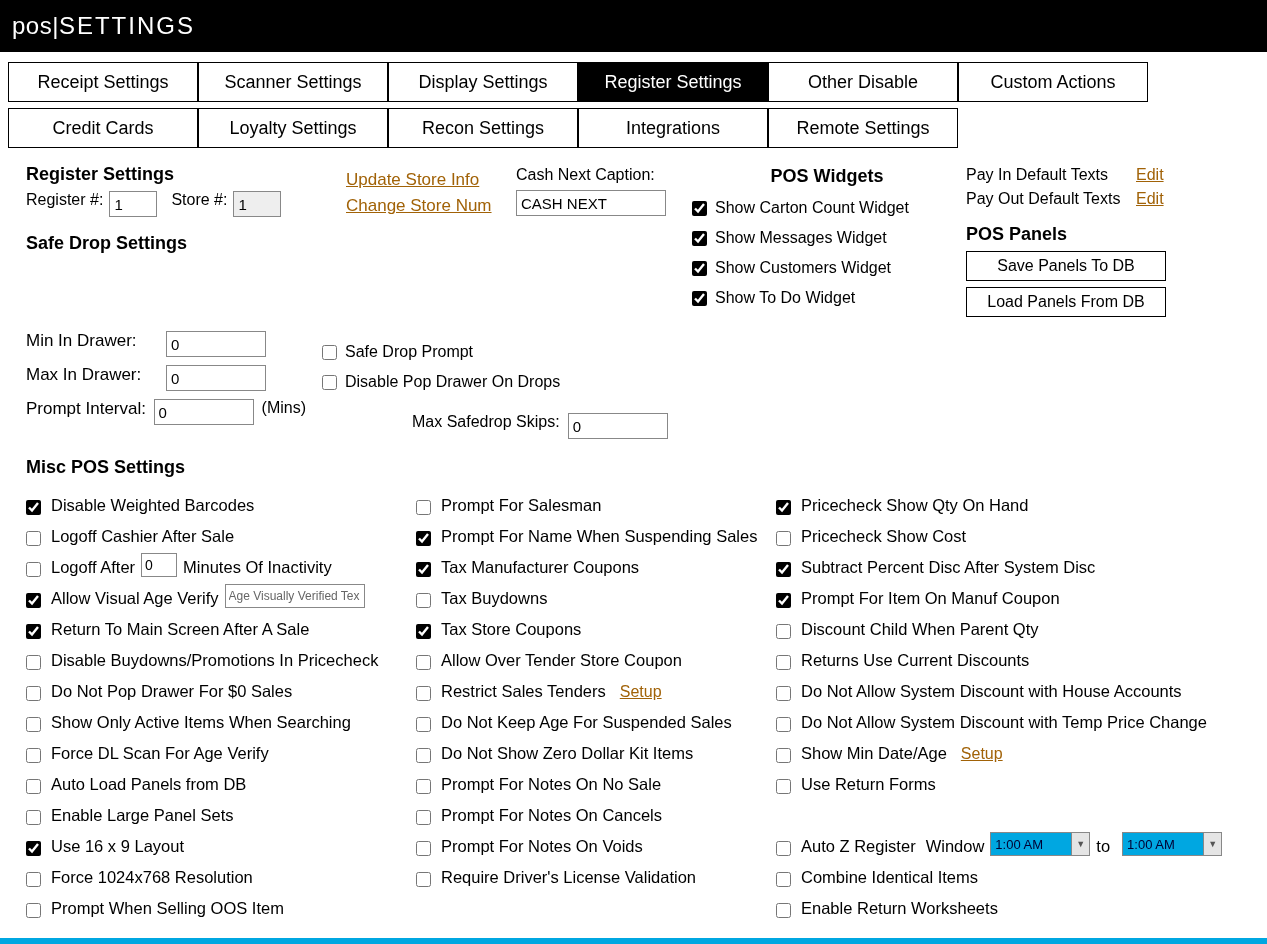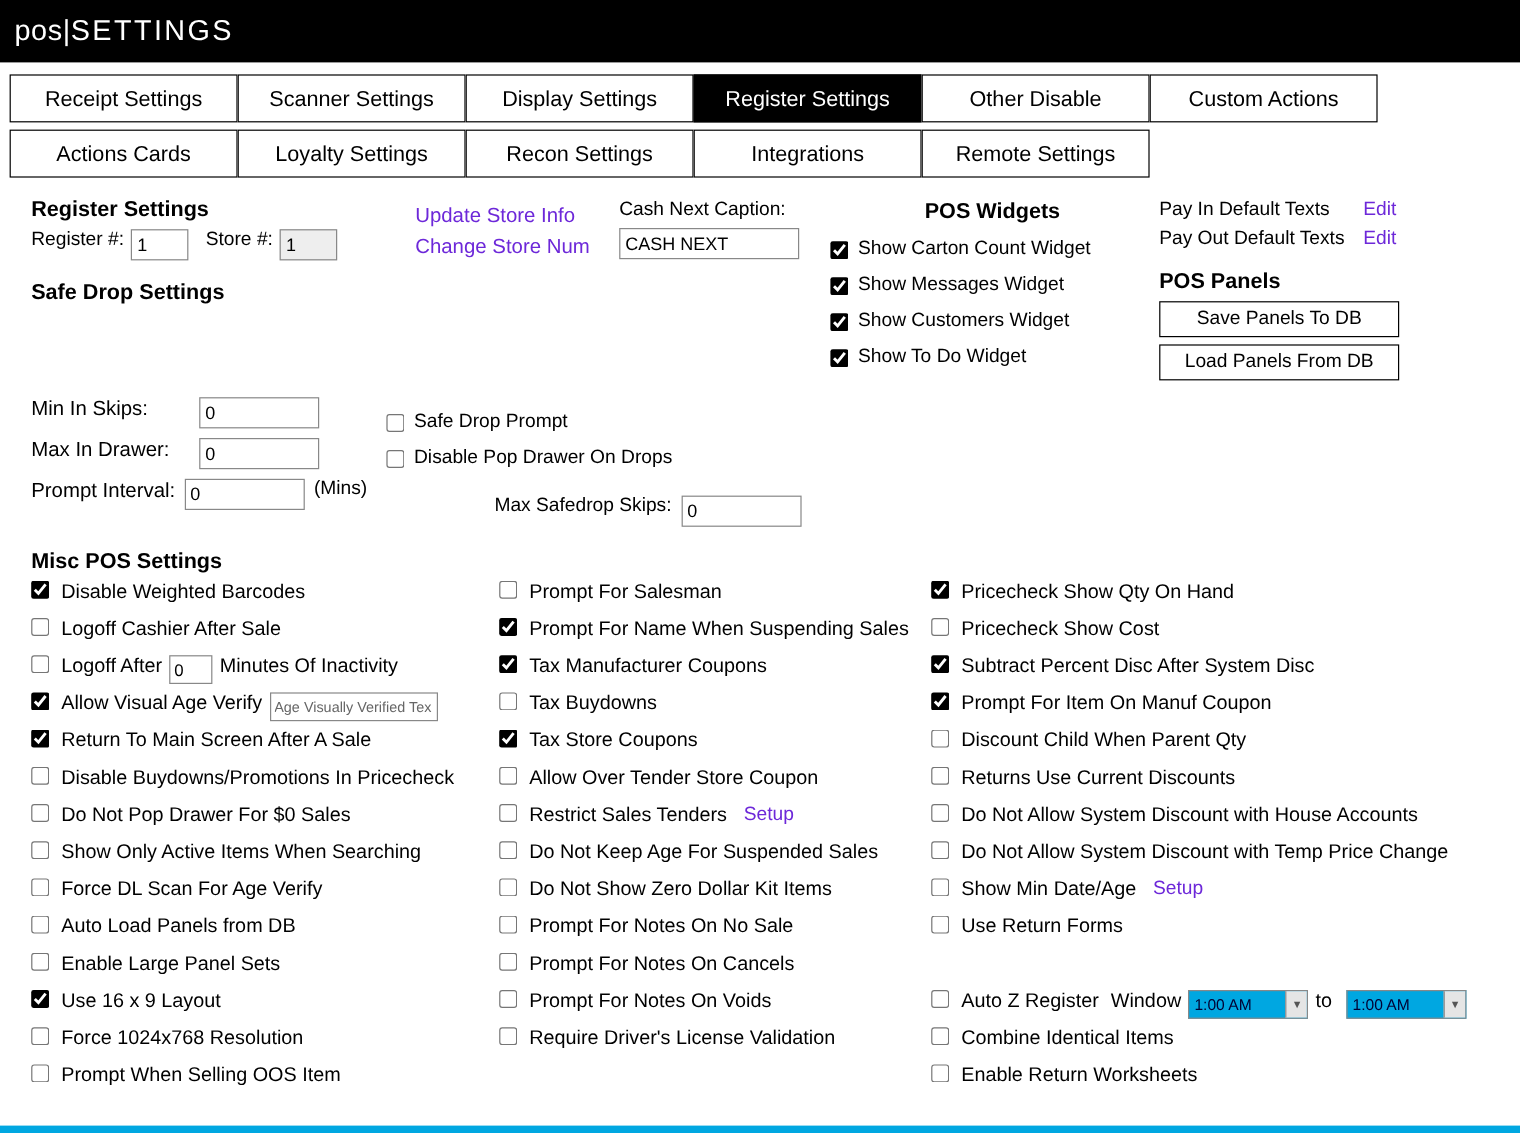--- a/index.html
+++ b/index.html
@@ -44,21 +44,21 @@
   .sublabel { font-size: 16px; }
   input.txt, input.txtsm {
     border: 1px solid #888;
     height: 26px;
     padding: 0 4px;
     font-size: 15px;
     background: #fff;
   }
   input.txtsm { width: 48px; }
   input.ro { background: #eee; }
-  a.lnk { color: #6d28d9; cursor: pointer; font-size: 17px; }
+  a.lnk { color: #a16207; text-decoration: underline; cursor: pointer; font-size: 17px; }
   a.lnk.small { font-size: 16px; }
 
   .row { display: flex; }
   .mt6  { margin-top: 6px; }
   .mt16 { margin-top: 16px; }
 
   
   .band-top { display: flex; align-items: flex-start; }
   .reg-col    { width: 310px; }
   .links-col  { width: 160px; margin-left: 10px; padding-top: 6px; }
@@ -92,21 +92,21 @@
   .sd-left .row { margin-bottom: 8px; }
   .sd-left .lbl { display: inline-block; width: 140px; font-size: 17px; }
   .sd-mid  { margin-left: 16px; padding-top: 6px; }
 
   
   .misc-title { font-weight: 700; font-size: 18px; margin-top: 18px; }
   .misc-cols { display: flex; margin-top: 6px; }
   .col1 { width: 390px; }
   .col2 { width: 360px; }
   .col3 { width: 470px; }
-  .mrow { display: flex; align-items: flex-start; height: 31px; font-size: 16.5px; }
+  .mrow { display: flex; align-items: flex-end; height: 31px; font-size: 16.5px; }
   .mrow input[type=checkbox] { margin-right: 10px; }
   .inline-txt {
     border: 1px solid #888;
     height: 24px;
     width: 36px;
     padding: 0 3px;
     font-size: 14px;
     margin: 0 6px;
   }
   .inline-txtw {
@@ -162,21 +162,21 @@
 <div class="tabs-wrap">
   <div class="tabrow" id="tabrow1">
       <div class="tab">Receipt Settings</div>
       <div class="tab">Scanner Settings</div>
       <div class="tab">Display Settings</div>
       <div class="tab active">Register Settings</div>
       <div class="tab">Other Disable</div>
       <div class="tab">Custom Actions</div>
     </div>
   <div class="tabrow" id="tabrow2">
-      <div class="tab">Actions Cards</div>
+      <div class="tab">Credit Cards</div>
       <div class="tab">Loyalty Settings</div>
       <div class="tab">Recon Settings</div>
       <div class="tab">Integrations</div>
       <div class="tab">Remote Settings</div>
     </div>
 </div>
 
 <div class="content">
 
   <div class="band-top">
@@ -236,21 +236,21 @@
       </div>
       <div class="section-title mt16">POS Panels</div>
       <div class="panelbtn">Save Panels To DB</div>
       <div class="panelbtn">Load Panels From DB</div>
     </div>
   </div>
 
   <div class="safedrop">
     <div class="sd-left">
       <div class="row">
-        <span class="lbl">Min In Skips:</span>
+        <span class="lbl">Min In Drawer:</span>
         <input class="txt" style="width: 100px;" value="0">
       </div>
       <div class="row">
         <span class="lbl">Max In Drawer:</span>
         <input class="txt" style="width: 100px;" value="0">
       </div>
       <div class="row">
         <span class="lbl">Prompt Interval:</span>
         <input class="txt" style="width: 100px;" value="0">
         <span style="margin-left:8px">(Mins)</span>

